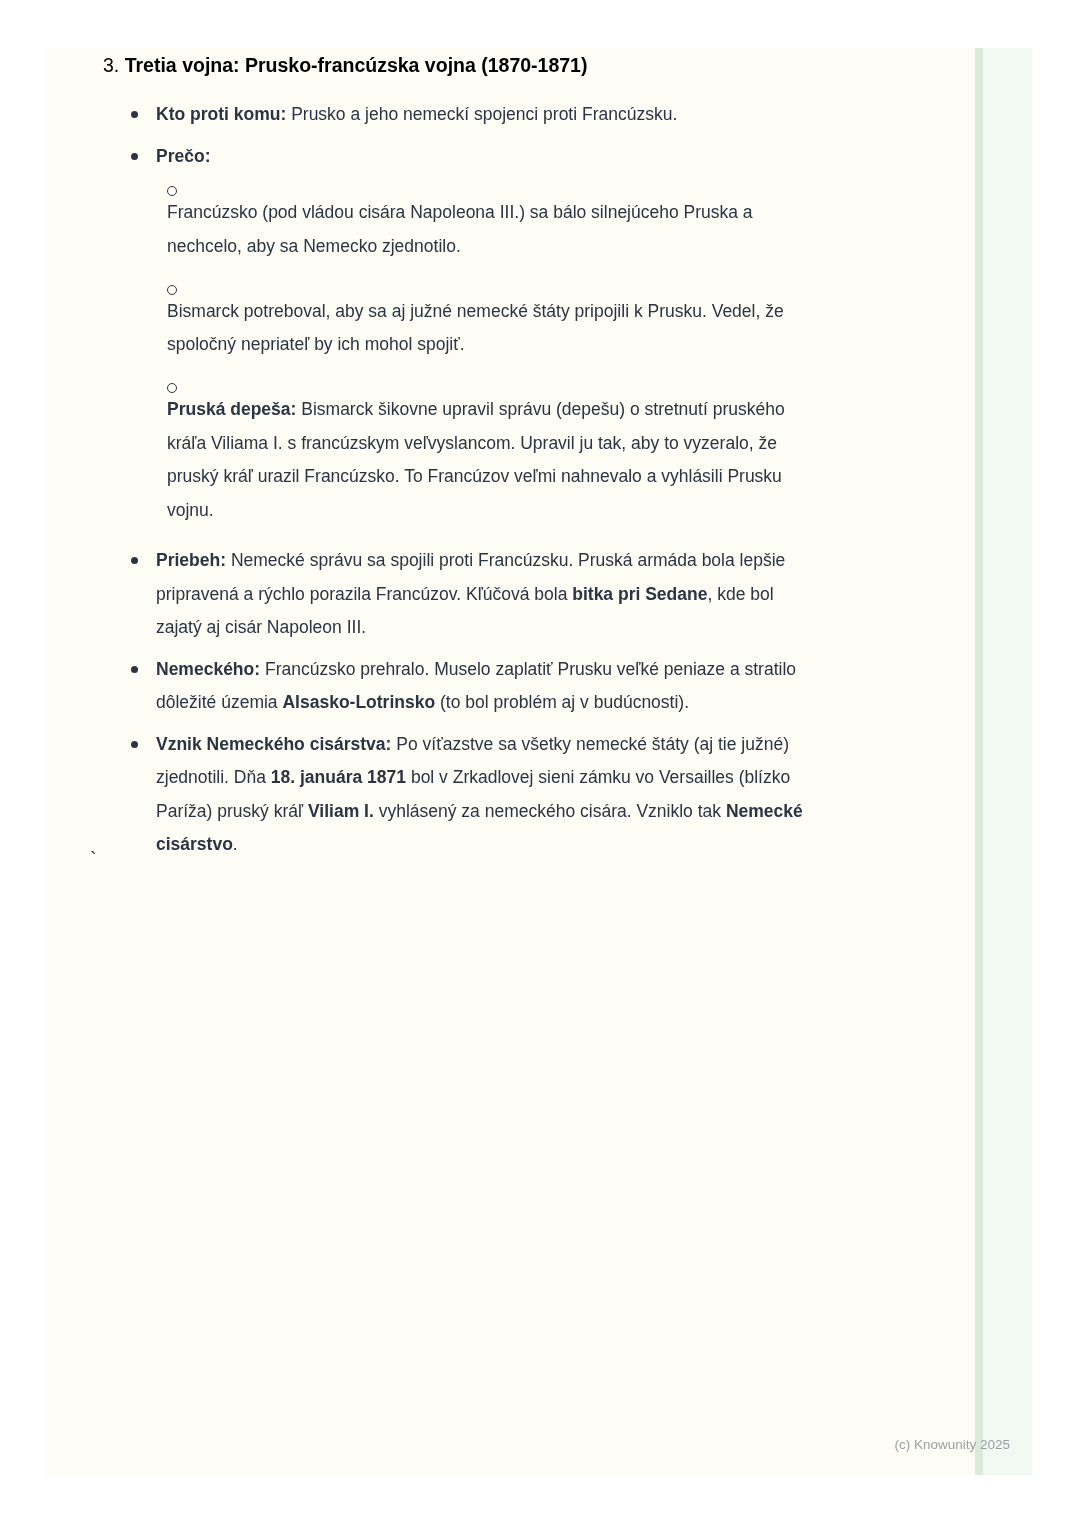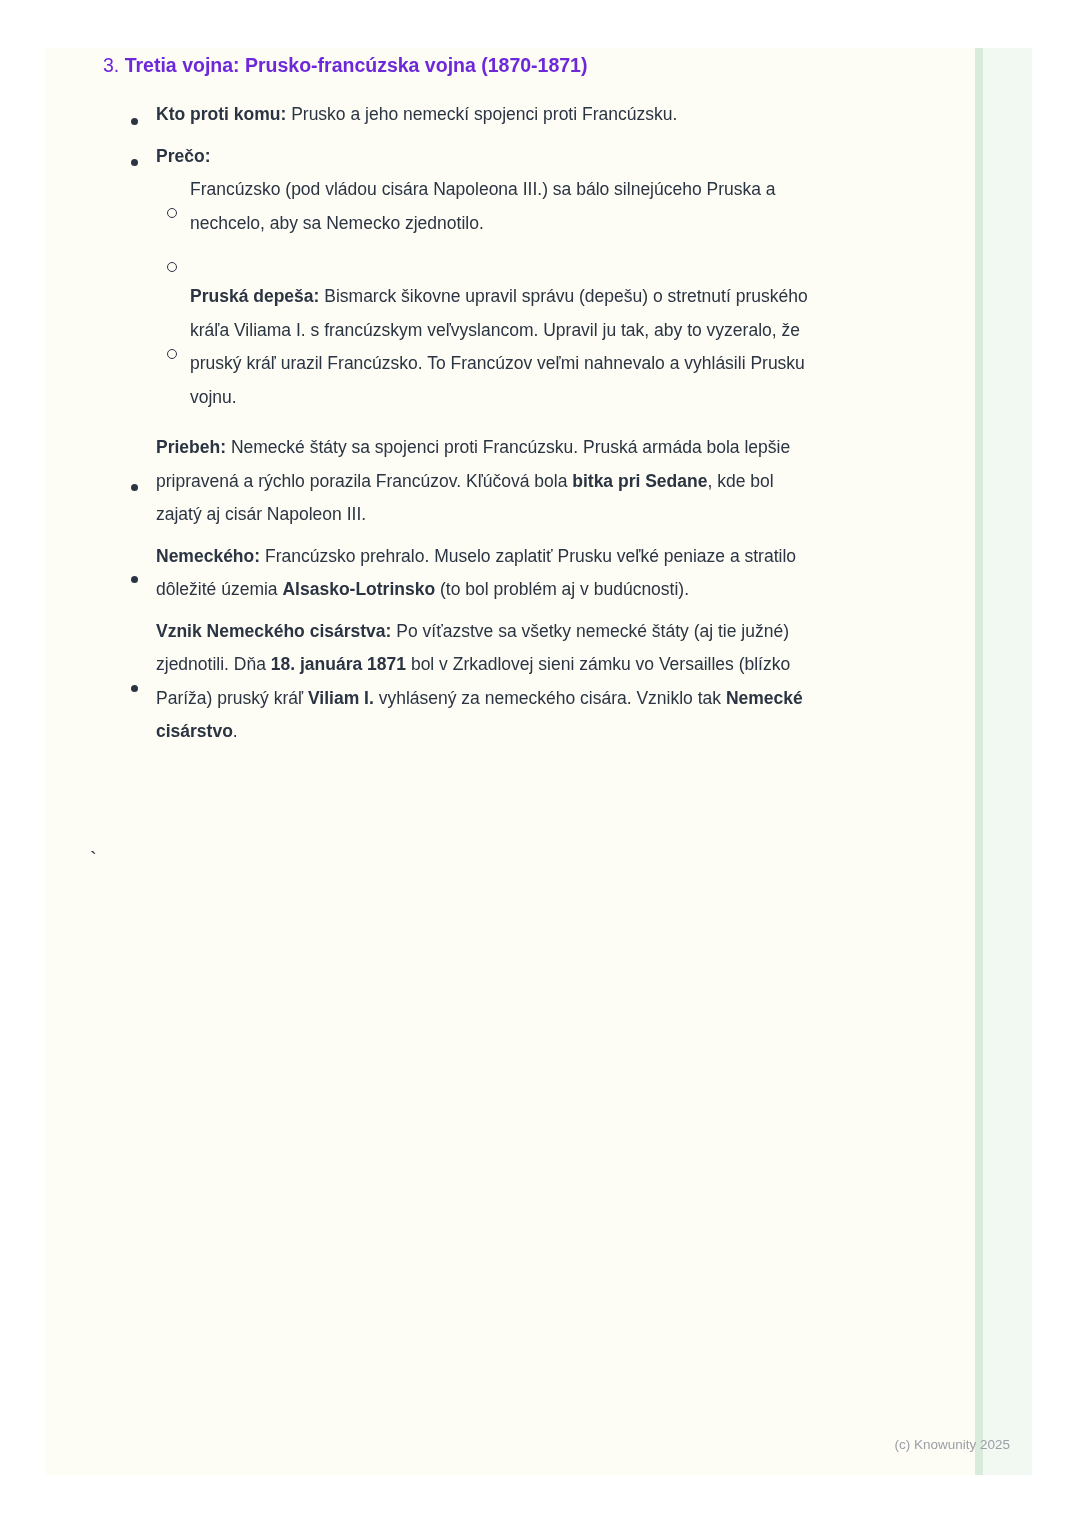--- a/index.html
+++ b/index.html
@@ -26,35 +26,35 @@
     position: absolute; top: 0; left: 929px;
     width: 8px; height: 100%;
     background: #d9ecdb;
     z-index: 2;
   }
   .content { position: relative; z-index: 3; }
   .heading {
     margin: 4px 0 0 57px;
     font-size: 19.5px;
     line-height: 27px;
-    color: #6d28d9;
+    color: #000000;
   }
   .heading .num { font-weight: 400; }
   .heading .ttl { font-weight: 700; }
   ul.outline {
     list-style: none;
     margin: 19px 0 0 0;
     padding: 0;
     font-size: 17.5px;
     line-height: 33.5px;
     color: #2b3442;
   }
-  ul.outline li { display: flex; align-items: center; }
+  ul.outline li { display: flex; align-items: flex-start; }
   li.l1 { padding-left: 85px; margin-top: 8px; }
-  li.l2 { padding-left: 121px; margin-top: 8.5px; }
+  li.l2 { padding-left: 121px; margin-top: 8.5px; flex-direction: column; }
   li.l1.gap-lg { margin-top: 17px; }
   li.l2.gap-0 { margin-top: 0; }
   .marker { flex: 0 0 auto; margin-top: 13px; }
   .dot {
     width: 7px; height: 7px;
     border-radius: 50%;
     background: #2b3442;
     margin-right: 18px;
   }
   .circle {
@@ -106,28 +106,29 @@
         <li class="l1">
           <span class="marker dot"></span>
           <span class="text"><span class="b">Prečo:</span></span>
         </li>
         <li class="l2 gap-0">
           <span class="marker circle"></span>
           <span class="text"><span>Francúzsko (pod vládou cisára Napoleona III.) sa bálo silnejúceho Pruska a nechcelo, aby sa Nemecko zjednotilo.</span></span>
         </li>
         <li class="l2">
           <span class="marker circle"></span>
+          <span class="text"><span>Bismarck potreboval, aby sa aj južné nemecké štáty pripojili k Prusku. Vedel, že spoločný nepriateľ by ich mohol spojiť.</span></span>
         </li>
         <li class="l2">
           <span class="marker circle"></span>
           <span class="text"><span class="b">Pruská depeša:</span><span> Bismarck šikovne upravil správu (depešu) o stretnutí pruského kráľa Viliama I. s francúzskym veľvyslancom. Upravil ju tak, aby to vyzeralo, že pruský kráľ urazil Francúzsko. To Francúzov veľmi nahnevalo a vyhlásili Prusku vojnu.</span></span>
         </li>
         <li class="l1 gap-lg">
           <span class="marker dot"></span>
-          <span class="text"><span class="b">Priebeh:</span><span> Nemecké štáty sa spojenci proti Francúzsku. Pruská armáda bola lepšie pripravená a rýchlo porazila Francúzov. Kľúčová bola </span><span class="b">bitka pri Sedane</span><span>, kde bol zajatý aj cisár Napoleon III.</span></span>
+          <span class="text"><span class="b">Priebeh:</span><span> Nemecké správu sa spojili proti Francúzsku. Pruská armáda bola lepšie pripravená a rýchlo porazila Francúzov. Kľúčová bola </span><span class="b">bitka pri Sedane</span><span>, kde bol zajatý aj cisár Napoleon III.</span></span>
         </li>
         <li class="l1">
           <span class="marker dot"></span>
           <span class="text"><span class="b">Nemeckého:</span><span> Francúzsko prehralo. Muselo zaplatiť Prusku veľké peniaze a stratilo dôležité územia </span><span class="b">Alsasko-Lotrinsko</span><span> (to bol problém aj v budúcnosti).</span></span>
         </li>
         <li class="l1">
           <span class="marker dot"></span>
           <span class="text"><span class="b">Vznik Nemeckého cisárstva:</span><span> Po víťazstve sa všetky nemecké štáty (aj tie južné) zjednotili. Dňa </span><span class="b">18. januára 1871</span><span> bol v Zrkadlovej sieni zámku vo Versailles (blízko Paríža) pruský kráľ </span><span class="b">Viliam I.</span><span> vyhlásený za nemeckého cisára. Vzniklo tak </span><span class="b">Nemecké cisárstvo</span><span>.</span></span>
         </li>
       </ul>

